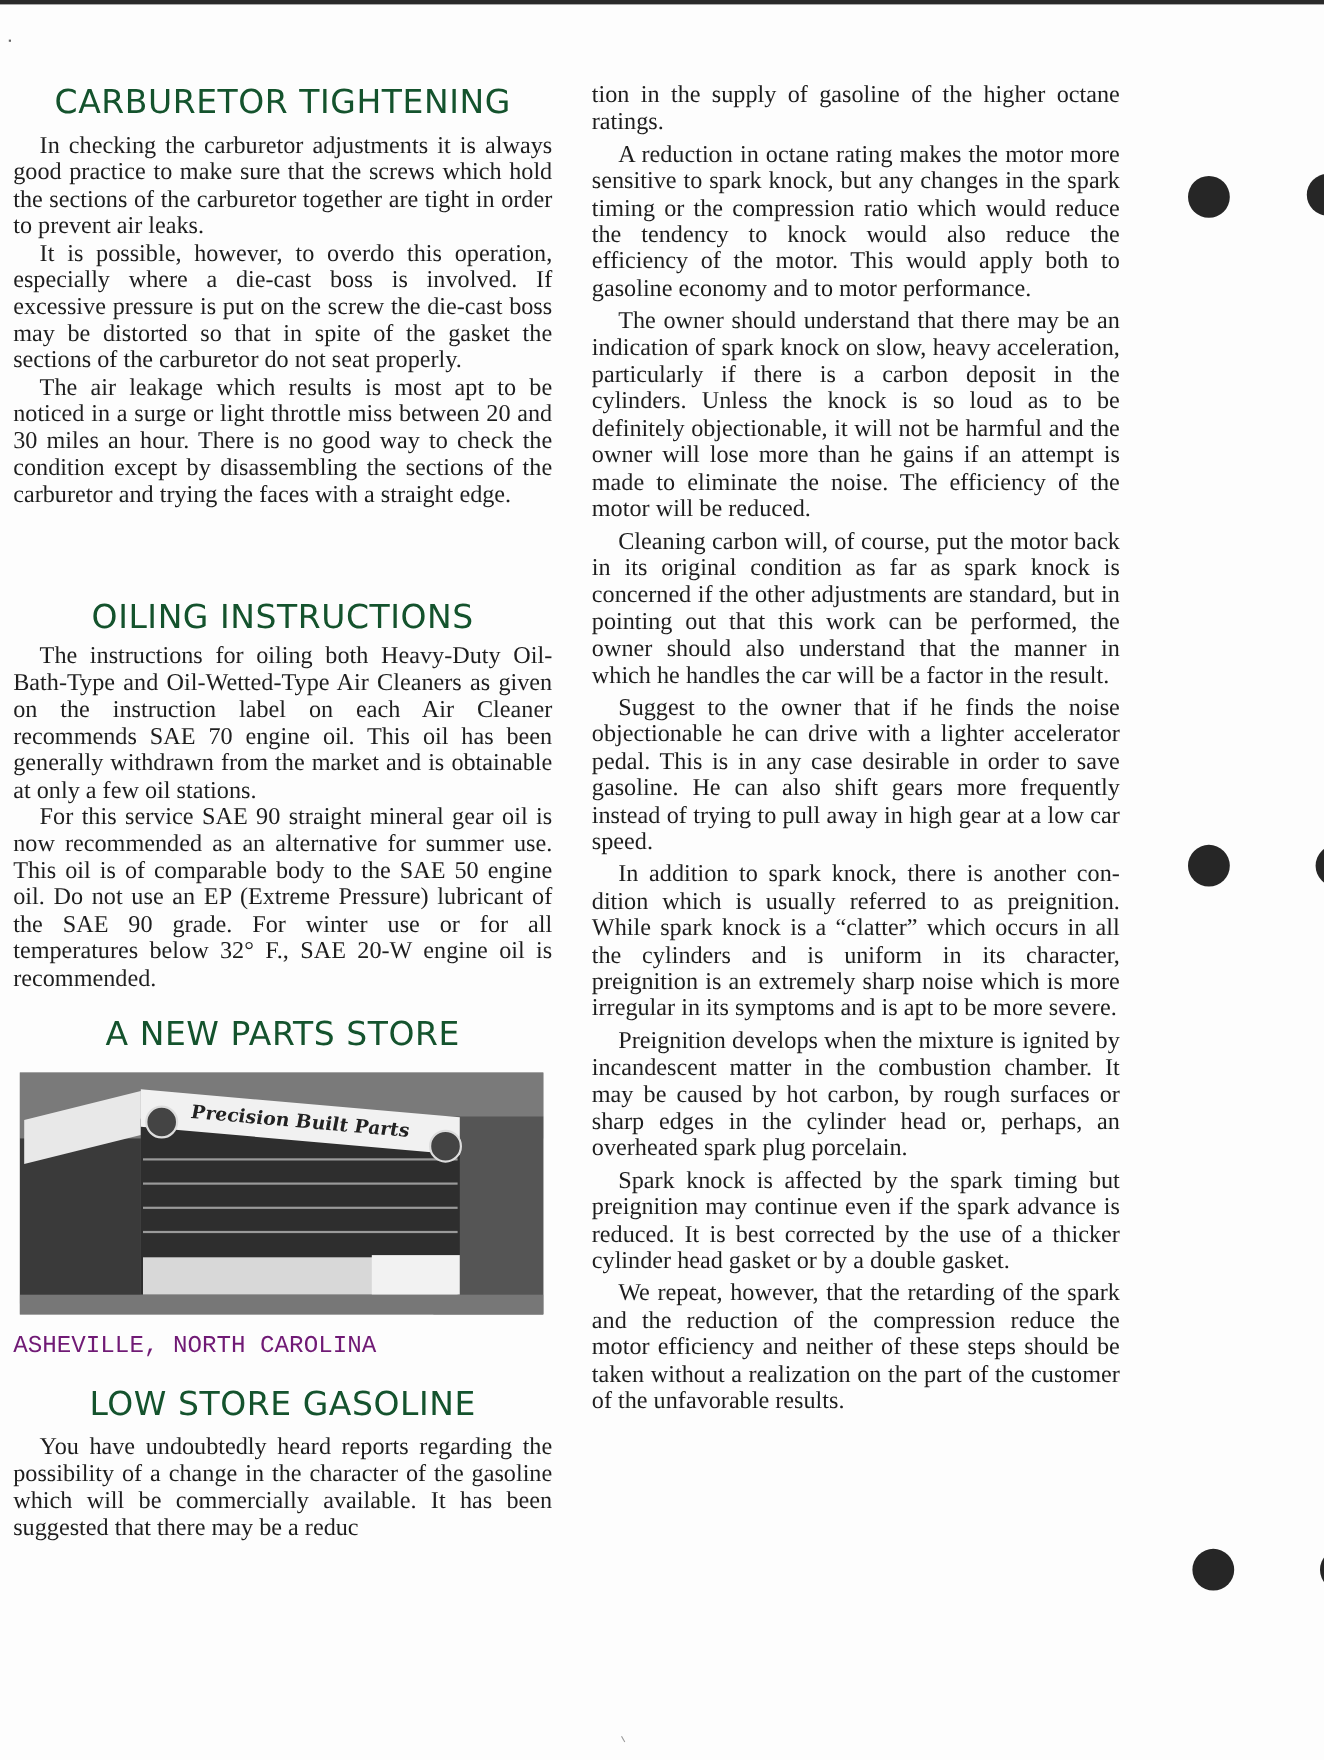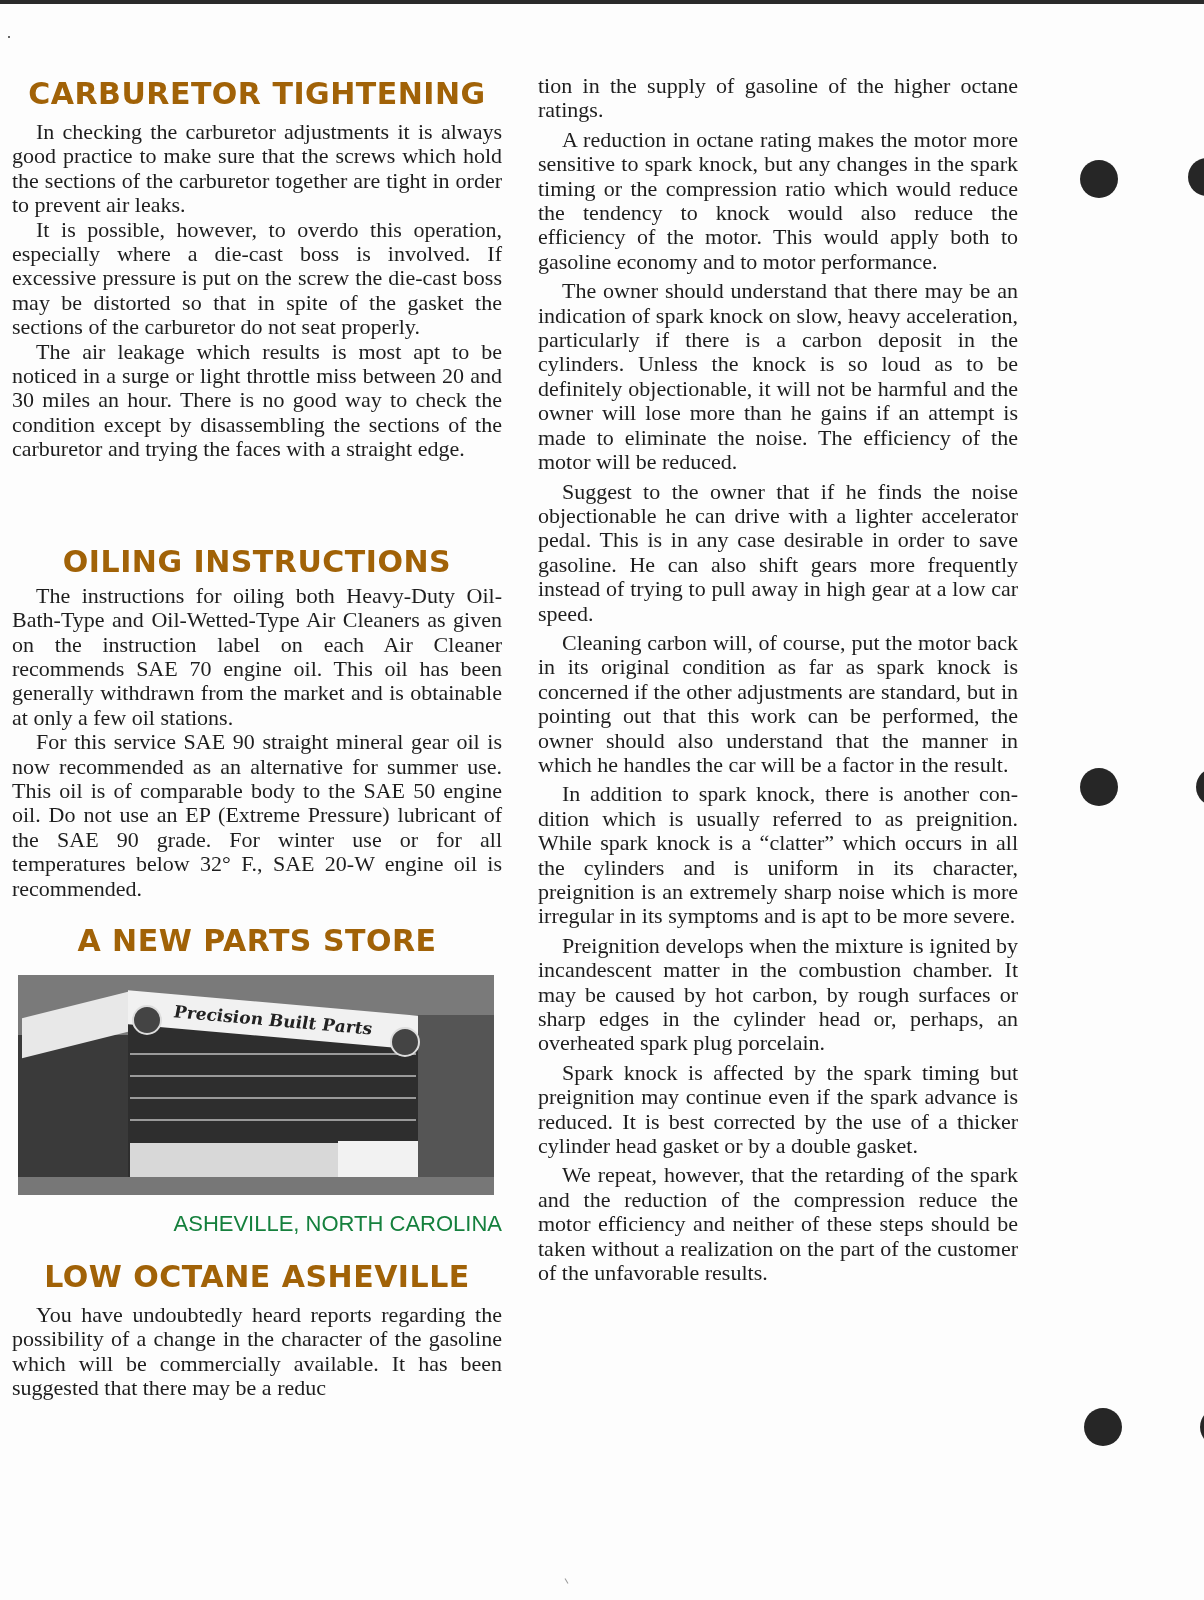--- a/index.html
+++ b/index.html
@@ -7,35 +7,35 @@
     width: 1204px; height: 1600px; background: #fdfdfd; position: relative; overflow: hidden;
     color: #1e1e1e;
   }
   .top-rule { position: absolute; left: 0; top: 0; width: 1204px; height: 4px; background: #2a2a2a; }
   .speck { position: absolute; left: 8px; top: 36px; width: 2px; height: 2px; background: #666; }
   .col { position: absolute; font-family: "Liberation Serif", "DejaVu Serif", serif; }
   .col-left { left: 12px; top: 74px; width: 490px; }
   .col-right { left: 538px; top: 74px; width: 480px; }
   h2 {
     font-family: "DejaVu Sans", "Liberation Sans", sans-serif;
-    font-weight: bold; text-align: center; margin: 0; color: #a16207;
+    font-weight: normal; text-align: center; margin: 0; color: #14532d;
     font-size: 30px; letter-spacing: 0.5px; line-height: 40px;
   }
   p {
     margin: 0; font-size: 22px; line-height: 24.4px; text-align: justify;
     text-indent: 24px; hyphens: manual;
   }
   .col-right p { margin-bottom: 5px; }
   .h-carb { margin-bottom: 6px; }
   .h-ac { margin-top: 40px; margin-bottom: 2px; }
   .h-store { margin-top: 20px; margin-bottom: 14px; }
   .h-low { margin-top: 18px; margin-bottom: 6px; }
   .caption {
-    font-family: Liberation Sans, sans-serif; text-align: right;
-    font-size: 22px; line-height: 30px; margin-top: 14px; color: #15803d;
+    font-family: Liberation Mono, monospace; text-align: left;
+    font-size: 22px; line-height: 30px; margin-top: 14px; color: #701a75;
   }
   .photo {
     position: relative; width: 476px; height: 220px; margin-left: 6px;
     background: #6b6b6b; overflow: hidden;
   }
   .photo .ceiling { position: absolute; left: 0; top: 0; width: 476px; height: 60px; background: #7a7a7a; }
   .photo .wall-r { position: absolute; right: 0; top: 40px; width: 100px; height: 180px; background: #555; }
   .photo .booth { position: absolute; left: 110px; top: 42px; width: 290px; height: 160px; background: #2e2e2e; }
   .photo .side { position: absolute; left: 0; top: 60px; width: 110px; height: 150px; background: #3a3a3a; }
   .photo .sign {
@@ -92,31 +92,31 @@
       <div class="globe" style="left:114px;top:30px"></div>
       <div class="globe" style="left:372px;top:52px"></div>
       <div class="counter"></div>
       <div class="counter2"></div>
       <div class="floor"></div>
     </div>
     <div class="caption">ASHEVILLE, NORTH CAROLINA</div>
   </section>
 
   <section>
-    <h2 class="h-low">LOW OCTANE ASHEVILLE</h2>
+    <h2 class="h-low">LOW STORE GASOLINE</h2>
     <p>You have undoubtedly heard reports regarding the possibility of a change in the character of the gasoline which will be commercially available. It has been suggested that there may be a reduc­</p>
   </section>
 </div>
 
 <div class="col col-right">
   <p style="text-indent:0">tion in the supply of gasoline of the higher octane ratings.</p>
   <p>A reduction in octane rating makes the motor more sensitive to spark knock, but any changes in the spark timing or the compression ratio which would reduce the tendency to knock would also reduce the efficiency of the motor. This would apply both to gasoline economy and to motor performance.</p>
   <p>The owner should understand that there may be an indication of spark knock on slow, heavy acceleration, particularly if there is a carbon de­posit in the cylinders. Unless the knock is so loud as to be definitely objectionable, it will not be harmful and the owner will lose more than he gains if an attempt is made to eliminate the noise. The efficiency of the motor will be reduced.</p>
+  <p>Cleaning carbon will, of course, put the motor back in its original condition as far as spark knock is concerned if the other adjustments are standard, but in pointing out that this work can be per­formed, the owner should also understand that the manner in which he handles the car will be a factor in the result.</p>
   <p>Suggest to the owner that if he finds the noise objectionable he can drive with a lighter acceler­ator pedal. This is in any case desirable in order to save gasoline. He can also shift gears more fre­quently instead of trying to pull away in high gear at a low car speed.</p>
-  <p>Cleaning carbon will, of course, put the motor back in its original condition as far as spark knock is concerned if the other adjustments are standard, but in pointing out that this work can be per­formed, the owner should also understand that the manner in which he handles the car will be a factor in the result.</p>
   <p>In addition to spark knock, there is another con­dition which is usually referred to as preignition. While spark knock is a “clatter” which occurs in all the cylinders and is uniform in its character, preignition is an extremely sharp noise which is more irregular in its symptoms and is apt to be more severe.</p>
   <p>Preignition develops when the mixture is ignited by incandescent matter in the combustion chamber. It may be caused by hot carbon, by rough surfaces or sharp edges in the cylinder head or, perhaps, an overheated spark plug porcelain.</p>
   <p>Spark knock is affected by the spark timing but preignition may continue even if the spark ad­vance is reduced. It is best corrected by the use of a thicker cylinder head gasket or by a double gasket.</p>
   <p>We repeat, however, that the retarding of the spark and the reduction of the compression reduce the motor efficiency and neither of these steps should be taken without a realization on the part of the customer of the unfavorable results.</p>
 </div>
 
 <div class="hole" style="left:1080px;top:160px"></div>
 <div class="hole-edge" style="left:1188px;top:158px"></div>
 <div class="hole" style="left:1080px;top:768px"></div>
 <div class="hole-edge" style="left:1196px;top:768px"></div>

